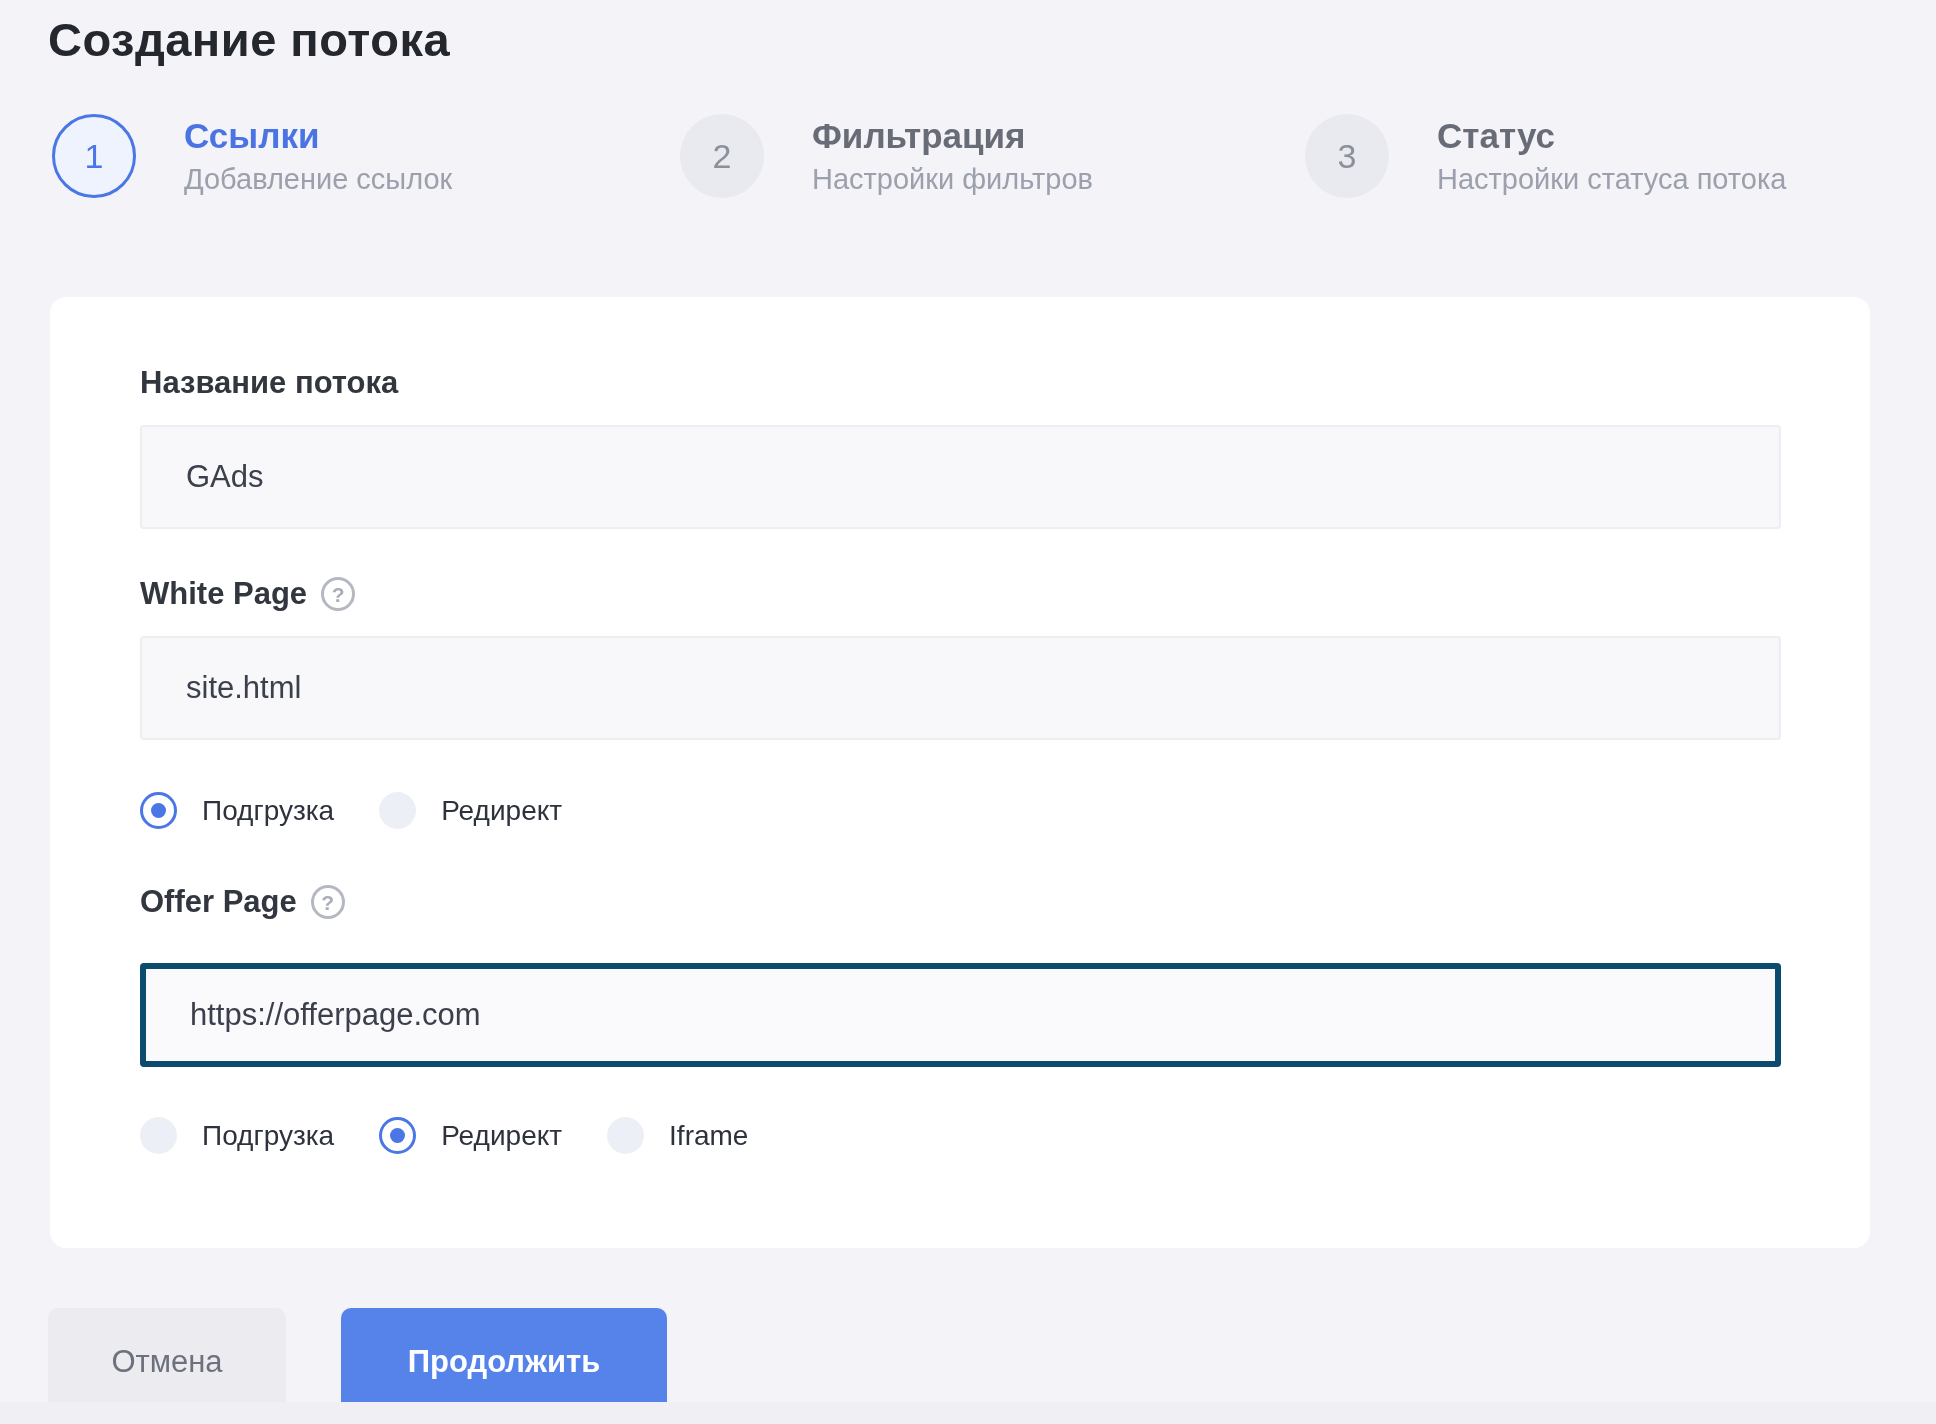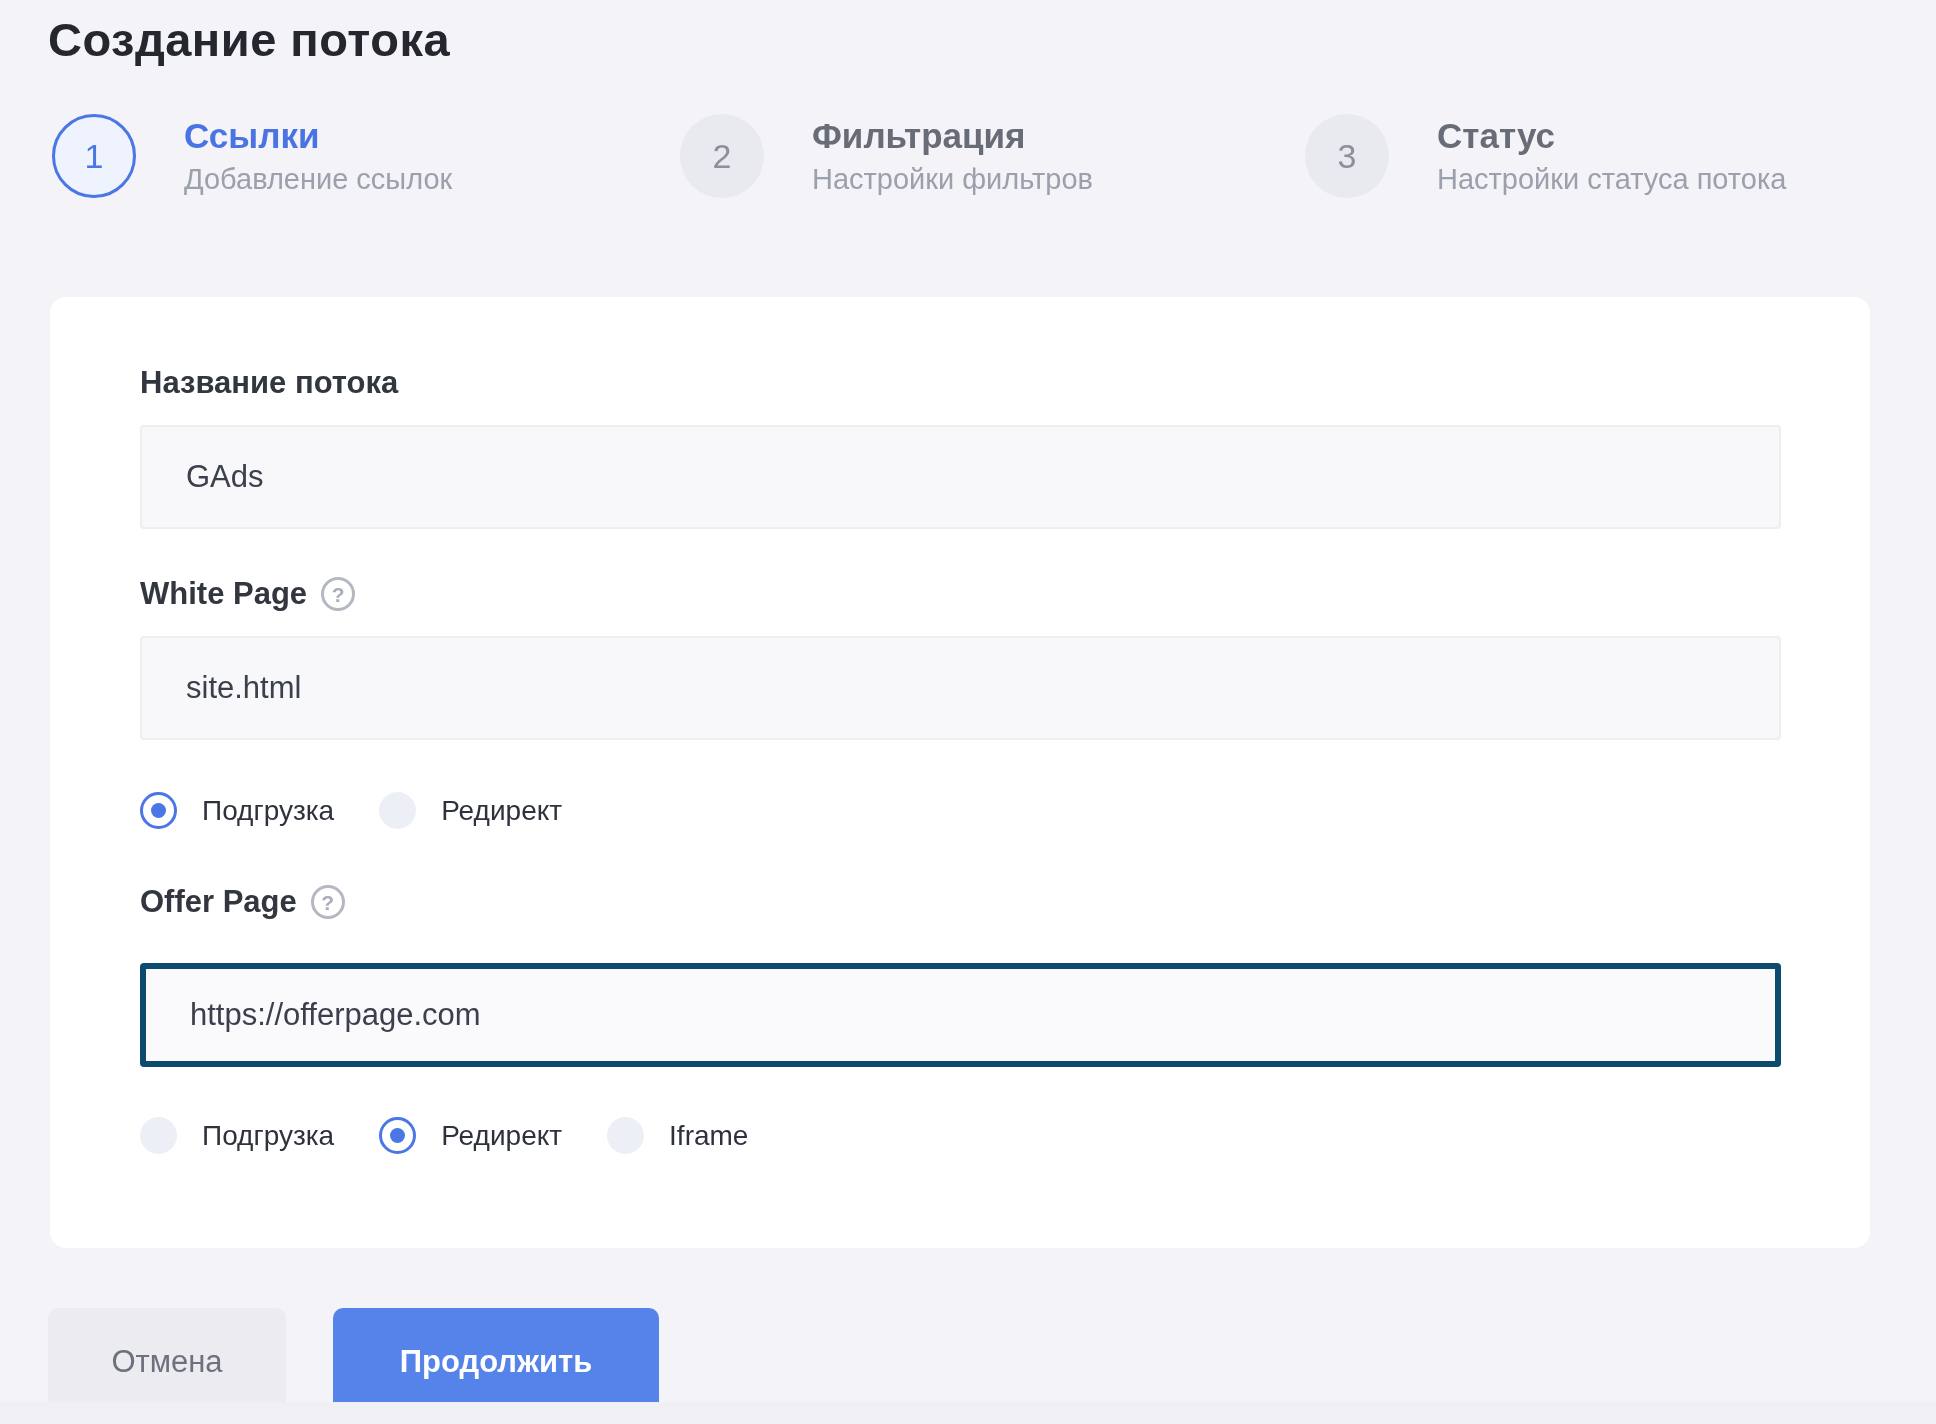--- a/index.html
+++ b/index.html
@@ -118,21 +118,21 @@
   .btn {
     height: 108px; border: none; border-radius: 10px;
     font-family: "Liberation Sans", sans-serif;
     font-size: 31px; display: flex; align-items: center; justify-content: center;
     cursor: pointer;
   }
   .btn-cancel {
     width: 238px; background: #ebebf0; color: #6d717d; font-weight: 400;
   }
   .btn-continue {
-    width: 326px; background: #5583ea; color: #ffffff; font-weight: 700;
+    width: 326px; background: #5583ea; color: #ffffff; font-weight: 700; margin-left: 8px;
   }
 
   .bottom-strip {
     position: absolute; left: 0; top: 1402px; width: 1936px; height: 22px;
     background: #efeff4;
   }
 </style>
 </head>
 <body>
 

